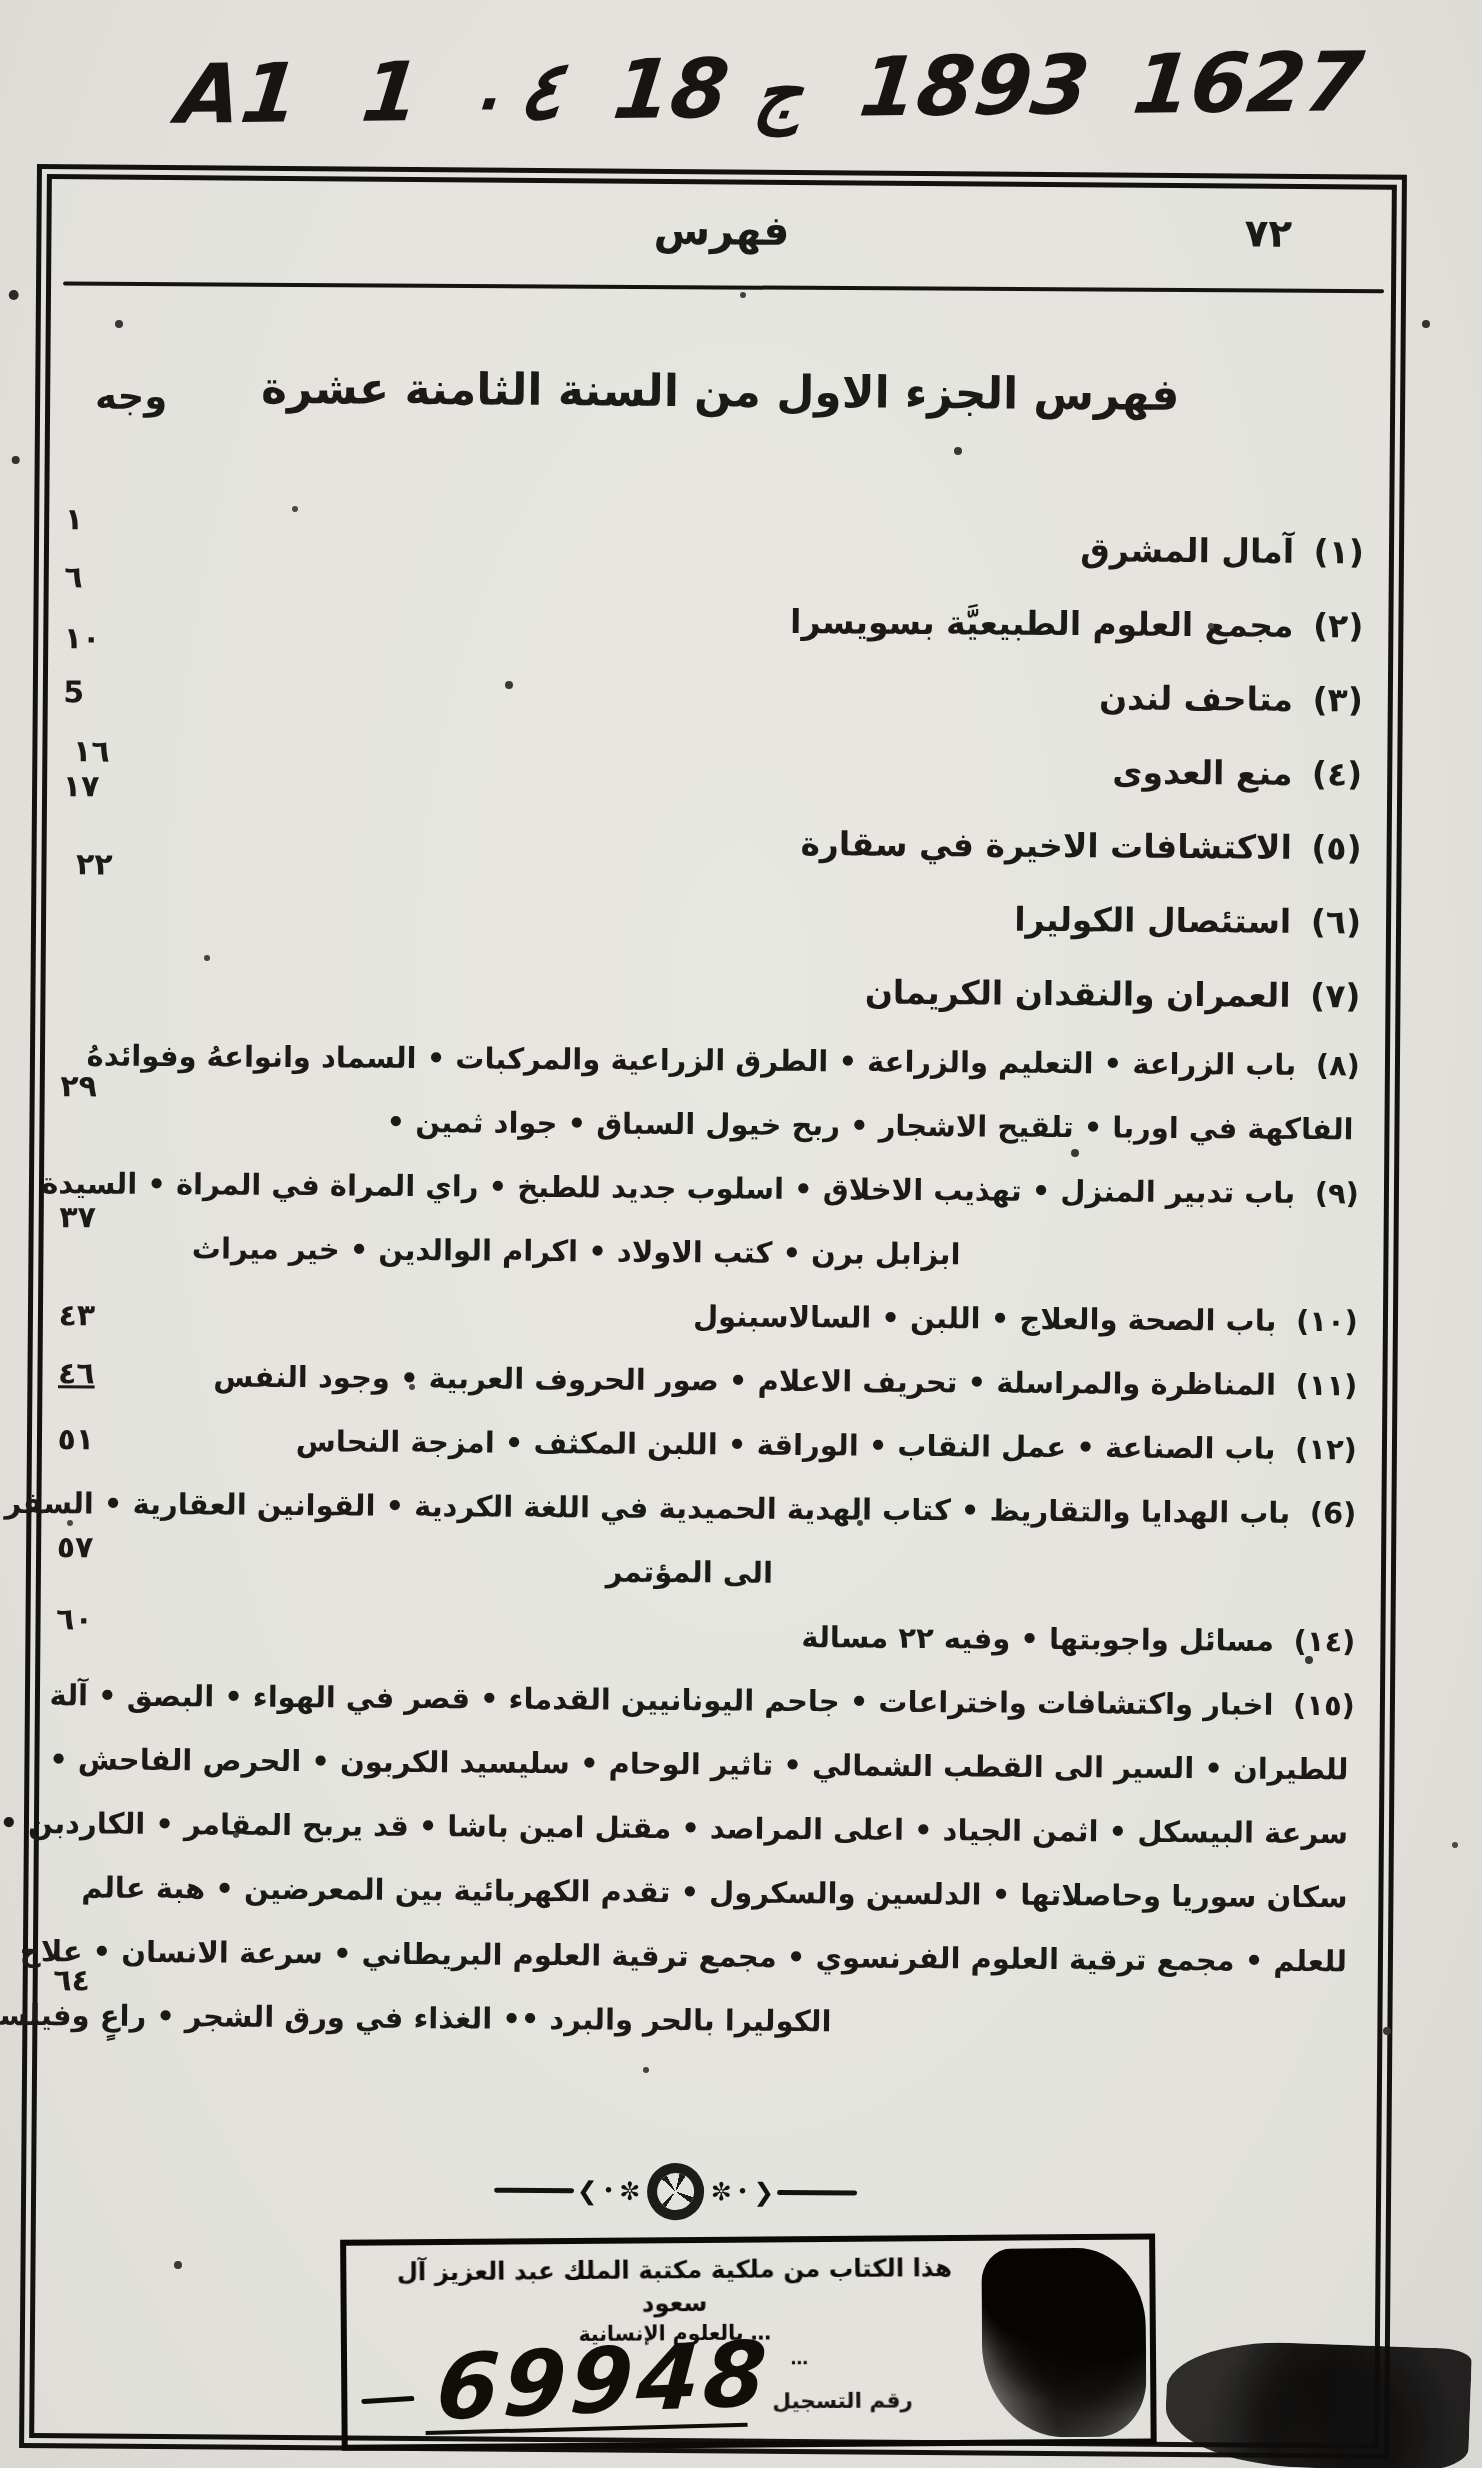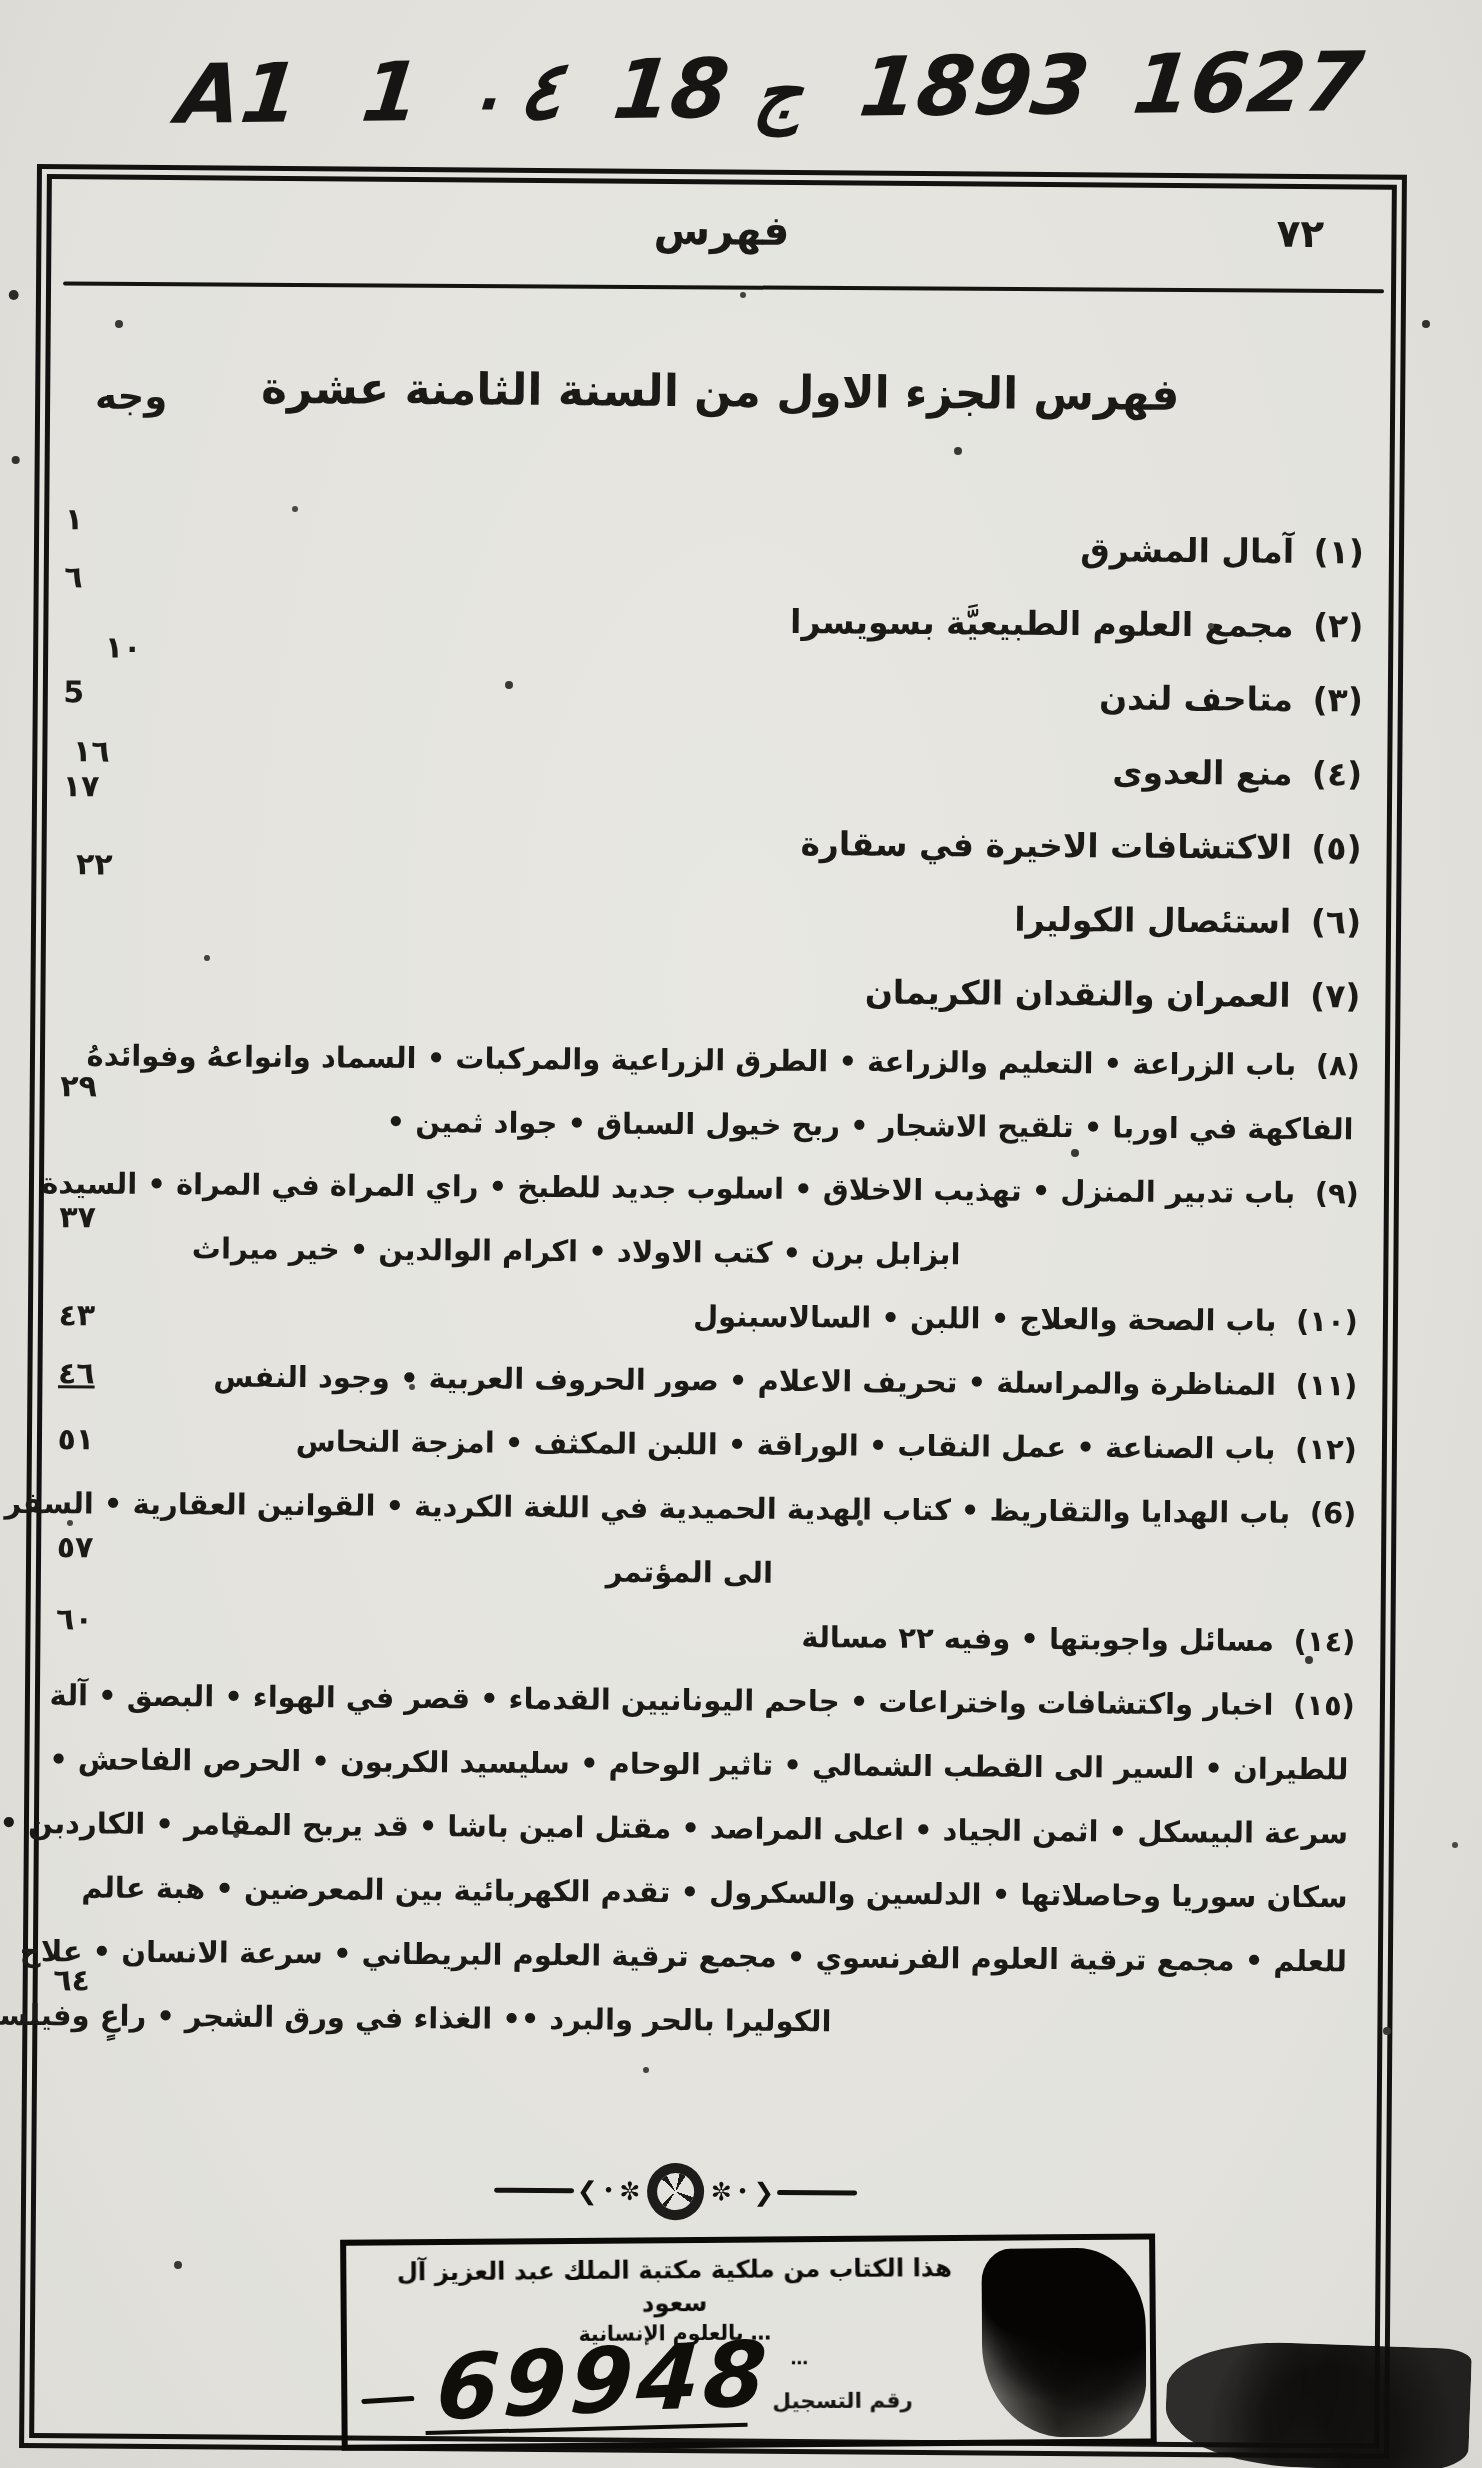--- a/index.html
+++ b/index.html
@@ -29,21 +29,21 @@
   
   .page-frame{
     position:absolute;left:37px;top:164px;width:1370px;height:2284px;
     box-sizing:border-box;border:15.6px double #141210;
     transform:rotate(0.45deg);transform-origin:top left;
     background:rgba(233,232,227,0.35);
   }
   .frame-content{position:absolute;inset:0;direction:rtl;}
   
   .running-head-page{
-    position:absolute;left:1225px;top:21.5px;font-size:39px;font-weight:700;direction:ltr;
+    position:absolute;left:1193px;top:21.5px;font-size:39px;font-weight:700;direction:ltr;
   }
   .running-head-title{
     position:absolute;left:0;right:0;top:21.5px;text-align:center;
     font-size:41px;font-weight:700;
   }
   .head-rule{
     position:absolute;top:101px;left:11.7px;right:7.8px;height:3.9px;background:#161411;
     transform:rotate(-0.12deg);border-radius:2px;
   }
   
@@ -68,21 +68,21 @@
   .entry:nth-of-type(9)  .cont-host .cont:nth-of-type(1){padding-right:398px;}
   .entry:nth-of-type(13) .cont-host .cont:nth-of-type(1){padding-right:583px;}
   .entry:nth-of-type(15) .cont-host .cont:nth-of-type(5){padding-right:521px;}
   
   .margin-pages .mnum{
     position:absolute;left:15.6px;width:107px;text-align:left;
     font-size:30px;font-weight:700;direction:ltr;
   }
   .margin-pages .mnum:nth-of-type(1){top:322px;}
   .margin-pages .mnum:nth-of-type(2){top:380px;}
-  .margin-pages .mnum:nth-of-type(3){top:450px;margin-left:41px;}
+  .margin-pages .mnum:nth-of-type(3){top:441px;}
   .margin-pages .mnum:nth-of-type(4){top:495px;}
   .margin-pages .mnum:nth-of-type(5){top:554px;margin-left:10px;}
   .margin-pages .mnum:nth-of-type(6){top:589px;}
   .margin-pages .mnum:nth-of-type(7){top:667px;margin-left:14px;}
   .margin-pages .mnum:nth-of-type(8){top:889px;}
   .margin-pages .mnum:nth-of-type(9){top:1020px;}
   .margin-pages .mnum:nth-of-type(10){top:1118px;}
   .margin-pages .mnum:nth-of-type(11){top:1176px;text-decoration:underline;}
   .margin-pages .mnum:nth-of-type(12){top:1242px;}
   .margin-pages .mnum:nth-of-type(13){top:1350px;}

